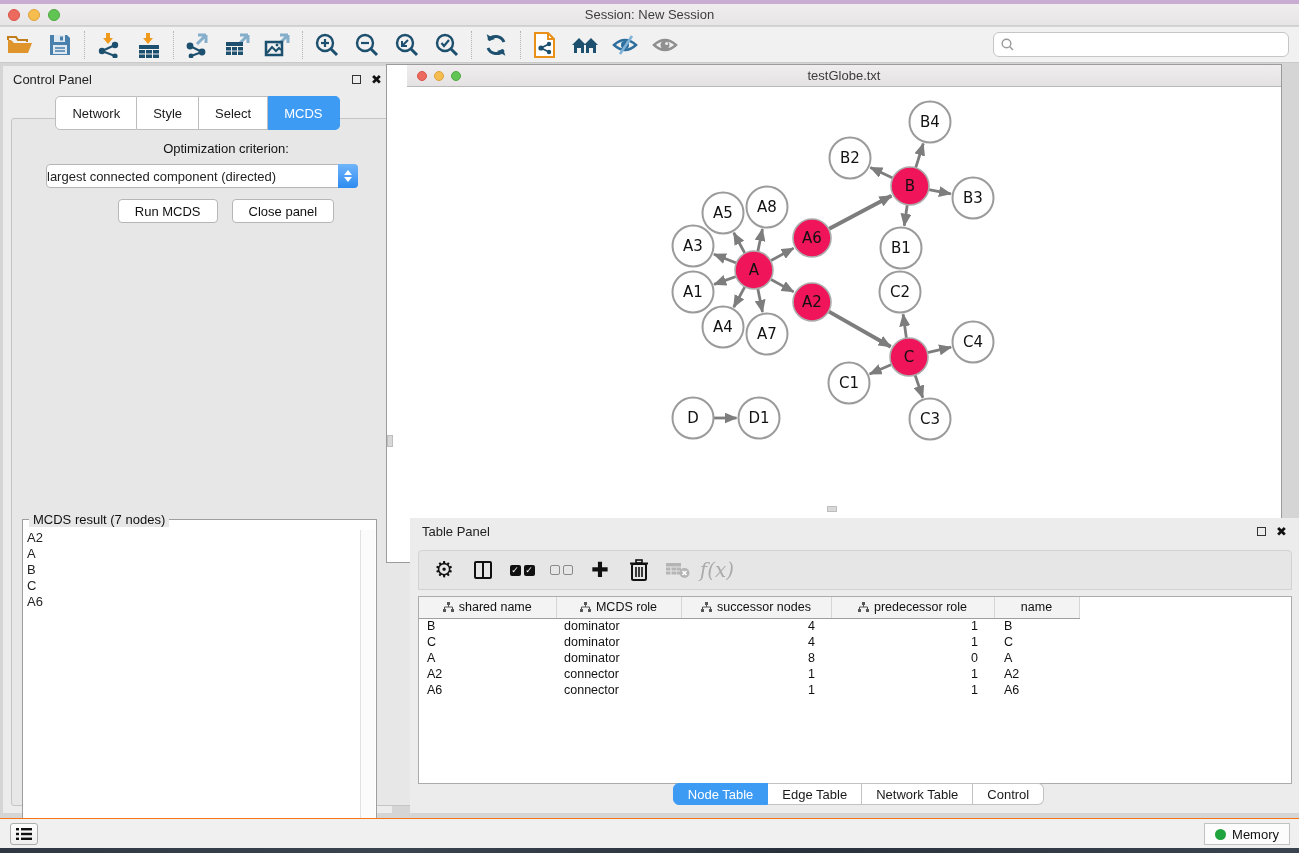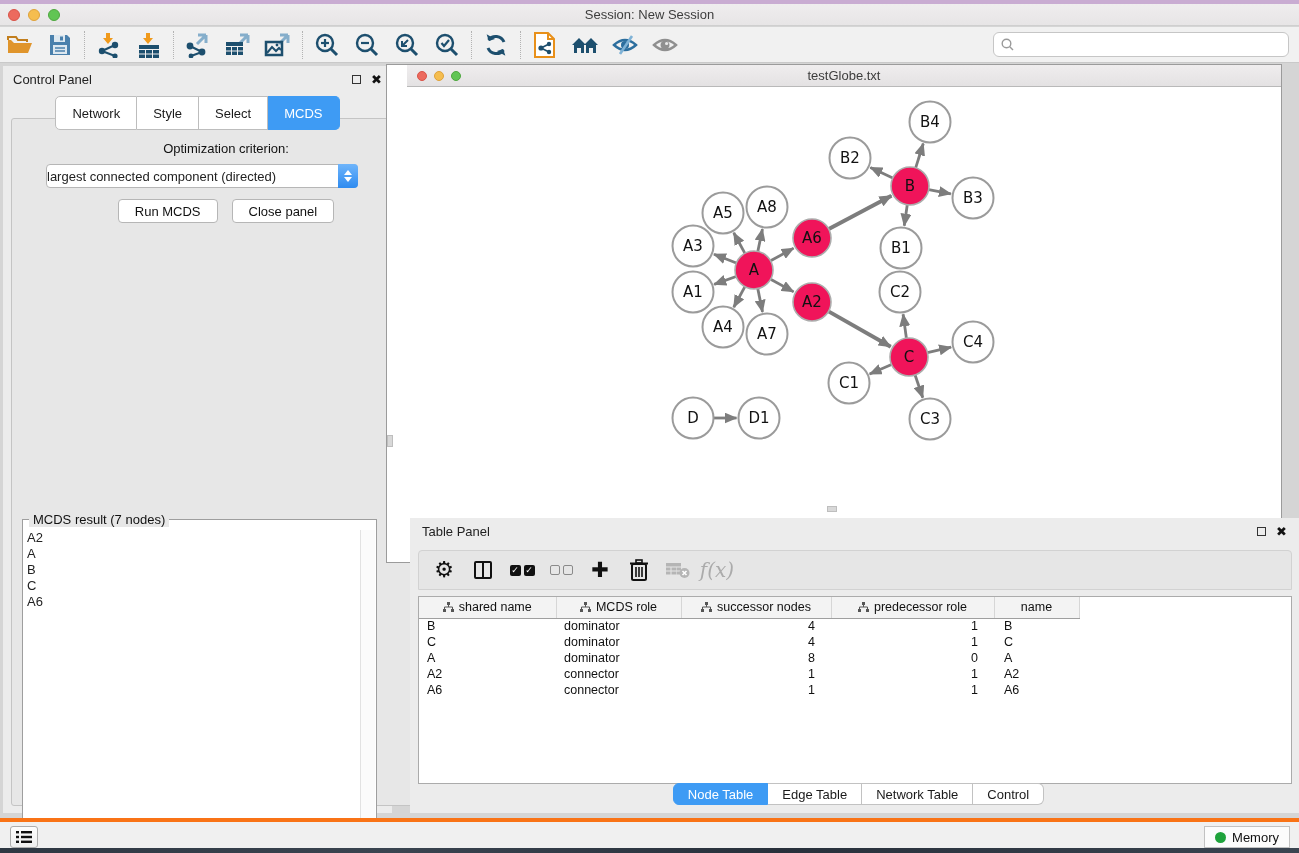--- a/index.html
+++ b/index.html
@@ -102,21 +102,21 @@
   td.c4 { padding-left:10px; }
   .tp-tabs { position:absolute; left:4px; bottom:8px; width:100%; display:flex; justify-content:center; }
   .tp-tab { height:22px; padding:0 14px; background:#fff; border:1px solid #C2C2C2; border-left:none;
             display:flex; align-items:center; font-size:13px; color:#1a1a1a; }
   .tp-tab:first-child { border-left:1px solid #C2C2C2; border-radius:6px 0 0 6px; }
   .tp-tab:last-child { border-radius:0 6px 6px 0; }
   .tp-tab.active { background:#3E9BF4; border-color:#3E9BF4; color:#fff; }
 
   
   .statusbar { position:absolute; left:0; top:818px; width:1299px; height:30px; background:#F0F0F0;
-               border-top:4px solid #f97316; }
+               border-top:1px solid #f97316; }
   .list-btn { position:absolute; left:10px; top:4px; width:28px; height:22px; background:linear-gradient(#FDFDFD,#EFEFEF);
               border:1px solid #ADADAD; border-radius:3px; display:flex; align-items:center; justify-content:center; }
   .memory-btn { position:absolute; right:9px; top:4px; height:22px; padding:0 10px; background:#FCFCFC;
                 border:1px solid #C2C2C2; display:flex; align-items:center; gap:6px; font-size:13px; color:#111; }
   .mem-dot { width:11px; height:11px; border-radius:50%; background:#1FA33C; }
   .desktop-strip-bottom { position:absolute; left:0; top:848px; width:1299px; height:5px;
                           background:linear-gradient(90deg,#2E3742,#3A4450 30%,#28303B 60%,#3A4450); }
 </style>
 </head>
 <body>

